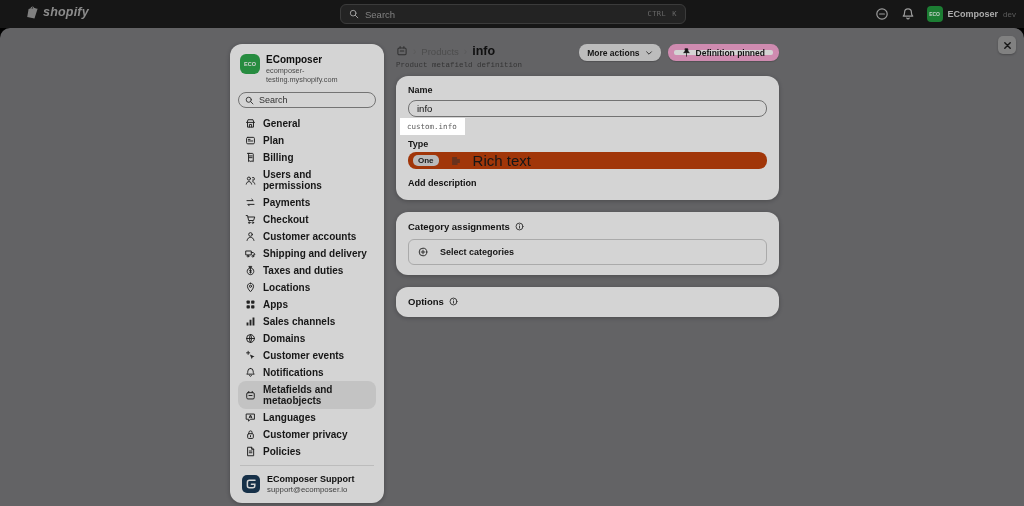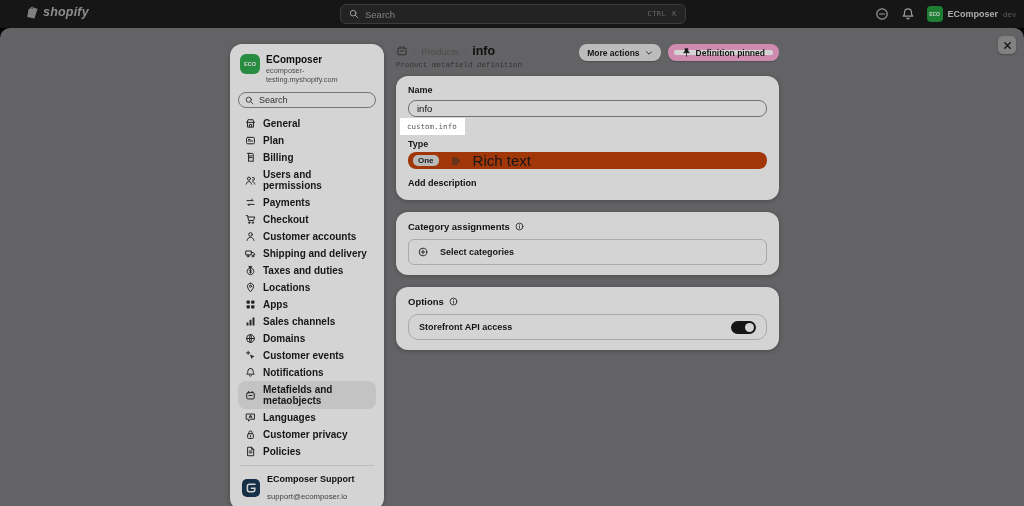--- a/index.html
+++ b/index.html
@@ -42,21 +42,21 @@
   .sb-search-ph { font-size:9px; color:#3d3d3d; }
   .nav-item { display:flex; align-items:center; gap:7px; padding:3px 7px; border-radius:8px;
     font-size:10px; font-weight:600; color:#1c1c1c; line-height:11px; cursor:pointer; }
   .nav-item.selected { background:#ebebeb; }
   .nicon { width:11px; height:11px; flex:0 0 auto; stroke:#2b2b2b; fill:none;
     stroke-width:1.25; stroke-linecap:round; stroke-linejoin:round; }
   .nicon .fill { fill:#2b2b2b; stroke:none; }
   .sb-divider { border-top:1px solid #e2e2e2; margin:5px 2px; }
   .sb-support { display:flex; align-items:center; gap:7px; padding:3px 4px 1px 4px; cursor:pointer; }
   .sup-name { font-size:9px; font-weight:700; color:#111; line-height:10px; }
-  .sup-email { font-size:7.8px; color:#4f4f4f; margin-top:8px; }
+  .sup-email { font-size:7.8px; color:#4f4f4f; margin-top:1px; }
 
   
   .main { position:absolute; left:396px; top:16px; width:383px; }
   .main-head { display:flex; justify-content:space-between; align-items:flex-start; }
   .crumbs { display:flex; align-items:center; gap:5px; }
   .crumb-parent { font-size:9.5px; color:#5d5d5d; font-weight:400; cursor:pointer; }
   .crumb-sep { font-size:10px; color:#6e6e6e; }
   .crumb-current { font-size:12.5px; font-weight:700; color:#141414; }
   .main-caption { font-size:7.5px; color:#404040; margin-top:3px;font-family:Liberation Mono, monospace; }
   .head-actions { display:flex; gap:7px;justify-content:flex-end; }
@@ -379,21 +379,17 @@
     </div>
 
     <div class="card">
       <div class="card-title-row">
         <span class="card-title">Options</span>
         <svg width="9" height="9" viewBox="0 0 12 12" class="micon">
             <circle cx="6" cy="6" r="4.6"></circle>
             <path d="M6 5.6v2.6M6 3.6v.2"></path>
           </svg>
       </div>
-      <div class="opt-row">
-        <span class="opt-label">Storefront API access</span>
-        <div class="toggle"></div>
-      </div>
     </div>
   </div>
 </div>
 
 <div class="dim-overlay"></div>
 
 </body></html>

